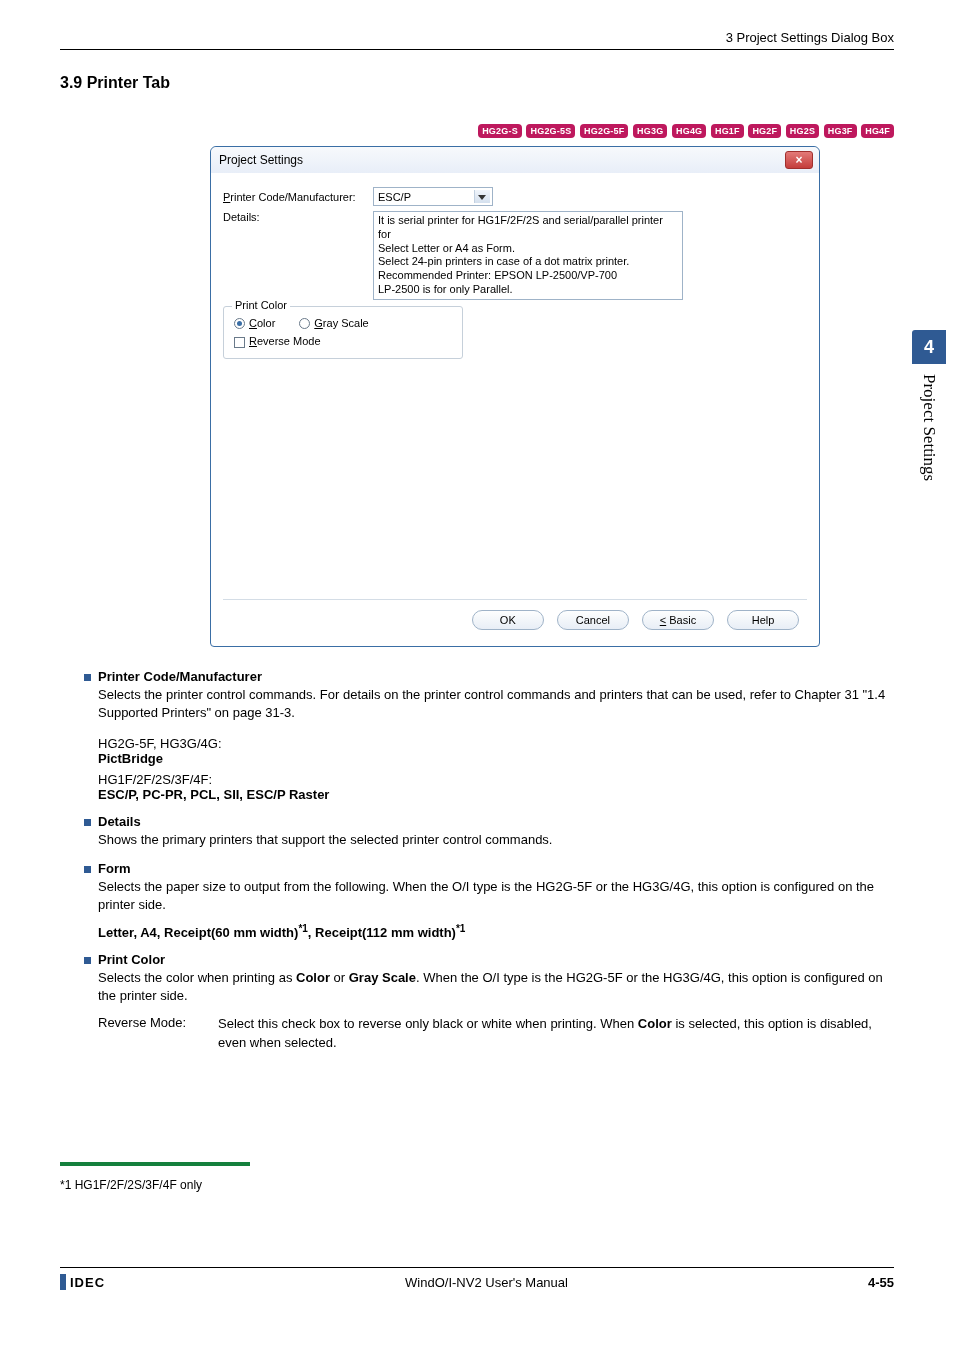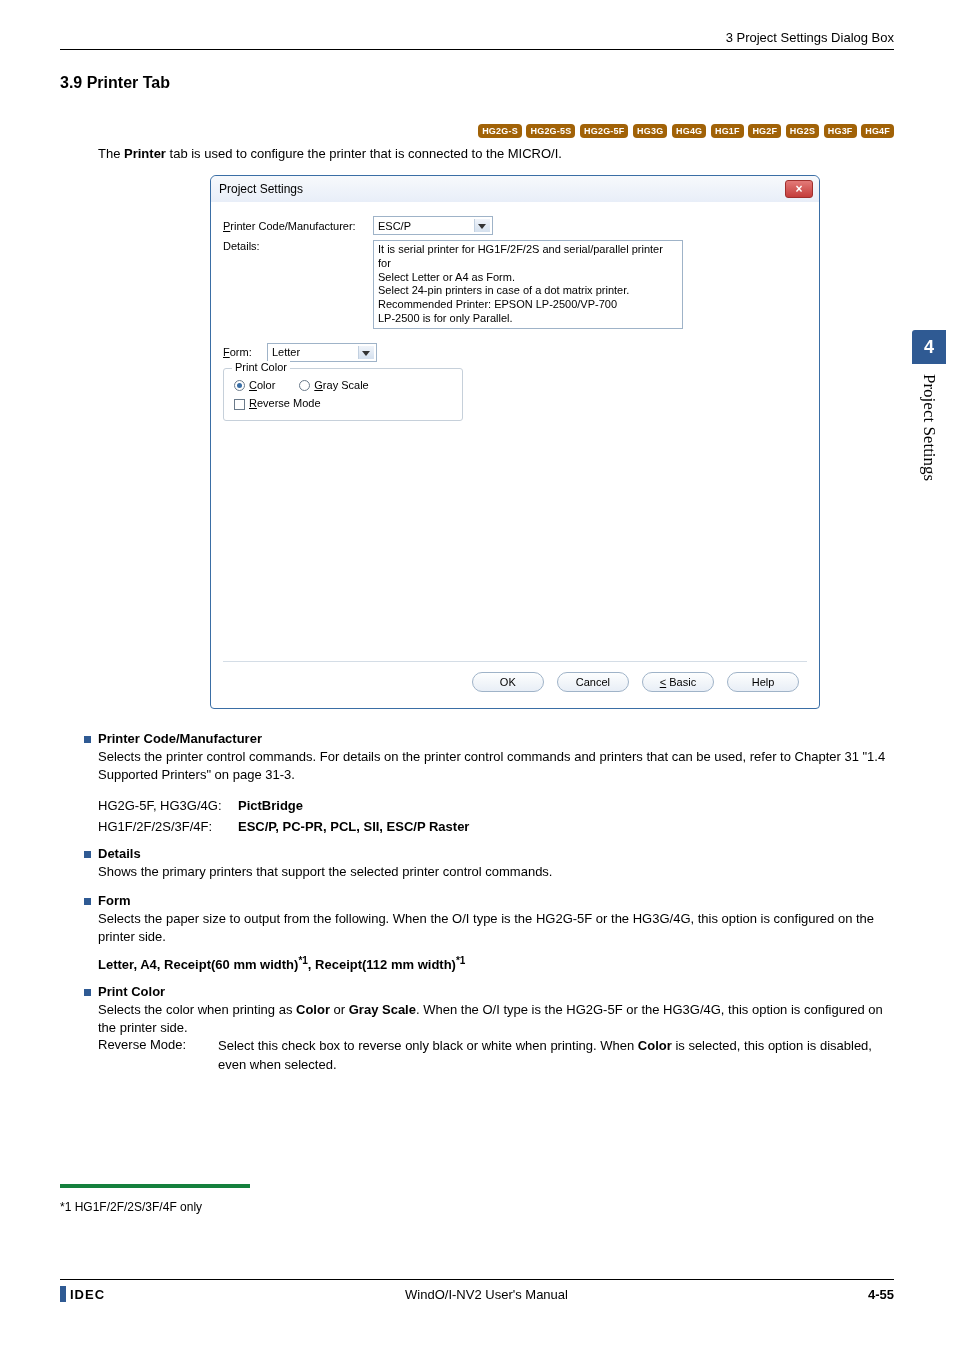--- a/index.html
+++ b/index.html
@@ -27,21 +27,21 @@
     font-weight: bold;
     font-size: 16px;
     margin-bottom: 30px;
   }
   .badges {
     text-align: right;
     margin-bottom: 8px;
   }
   .badge {
     display: inline-block;
-    background: #a16207;
+    background: #be185d;
     color: #fff;
     font-size: 9px;
     font-weight: bold;
     padding: 2px 4px;
     border-radius: 4px;
     margin-left: 1px;
     letter-spacing: 0.2px;
   }
   .intro-line {
     margin: 8px 0 14px 38px;
@@ -193,31 +193,31 @@
   .def-head::before {
     content:"";
     position:absolute; left:24px; top:5px;
     width:7px;height:7px;background:#2f5a93;
   }
   .def-body {
     padding-left: 38px;
     font-size: 13px;
     line-height: 1.4;
   }
-  .kv-row { display:flex; padding-left: 38px; margin: 6px 0; font-size:13px;}
+  .kv-row { display:flex; padding-left: 38px; margin: 6px 0; font-size:13px;flex-direction:column;}
   .kv-row .k { width: 140px; }
   .kv-row .v { font-weight: bold; }
   .form-opts {
     padding-left: 38px;
     font-size: 13px;
     font-weight: bold;
     margin: 8px 0 4px 0;
   }
   sup { font-size: 10px; font-weight: bold; }
-  .rev-row { display:flex; padding-left:38px; font-size:13px;}
+  .rev-row { display:flex; padding-left:38px; margin-top:10px; font-size:13px;}
   .rev-row .k { width: 120px; }
   .rev-row .v { flex:1; line-height:1.4; }
   
   .side-tab {
     position:absolute;
     right: 8px;
     top: 330px;
     display:flex;
     flex-direction:column;
     align-items:center;
@@ -238,21 +238,21 @@
   
   .footnote {
     font-size: 12px;
     margin-top: 110px;
     padding-top: 12px;
     border-top: 4px solid #15803d;
     width: 190px;
   }
   .footer {
     position:absolute;
-    left:60px; right:60px; bottom: 8px;
+    left:60px; right:60px; bottom: 20px;
     border-top: 1px solid #000;
     padding-top: 6px;
     display:flex;
     justify-content:space-between;
     align-items:center;
     font-size: 13px;
   }
   .idec { display:flex;align-items:center;font-weight:bold;letter-spacing:1px;}
   .idec .bar { width:6px;height:16px;background:#2f5a93;margin-right:4px;}
   .pg-num .chap { font-weight: bold; }
@@ -271,23 +271,20 @@
     <span class="badge">HG2G-5F</span>
     <span class="badge">HG3G</span>
     <span class="badge">HG4G</span>
     <span class="badge">HG1F</span>
     <span class="badge">HG2F</span>
     <span class="badge">HG2S</span>
     <span class="badge">HG3F</span>
     <span class="badge">HG4F</span>
   </div>
 
-  <div class="intro-line">
-    <span>The </span><span class="bold">Printer</span><span> tab is used to configure the printer that is connected to the MICRO/I.</span>
-  </div>
 
   <div class="dialog">
     <div class="dlg-title">
       <span>Project Settings</span>
       <span class="dlg-close">×</span>
     </div>
     <div class="dlg-body">
 
       <div class="form-row">
         <span class="lbl"><span class="underline">P</span>rinter Code/Manufacturer:</span>
@@ -299,27 +296,20 @@
 
       <div class="details-row">
         <span class="lbl">Details:</span>
         <div class="details-box" style="white-space:pre-line">It is serial printer for HG1F/2F/2S and serial/parallel printer for
 Select Letter or A4 as Form.
 Select 24-pin printers in case of a dot matrix printer.
 Recommended Printer: EPSON  LP-2500/VP-700
 LP-2500 is for only Parallel.</div>
       </div>
 
-      <div class="form-row" style="margin-top:14px;">
-        <span style="width:44px"><span class="underline">F</span>orm:</span>
-        <span class="combo" style="min-width:110px">
-            <span>Letter</span>
-            <span class="arrow"></span>
-          </span>
-      </div>
 
       <div class="fieldset">
         <span class="legend">Print Color</span>
         <div class="radio-row">
           <span><span class="radio checked"></span><span class="underline">C</span>olor</span>
           <span><span class="radio"></span><span class="underline">G</span>ray Scale</span>
         </div>
         <div><span class="chk"></span><span class="underline">R</span>everse Mode</div>
       </div>
 

